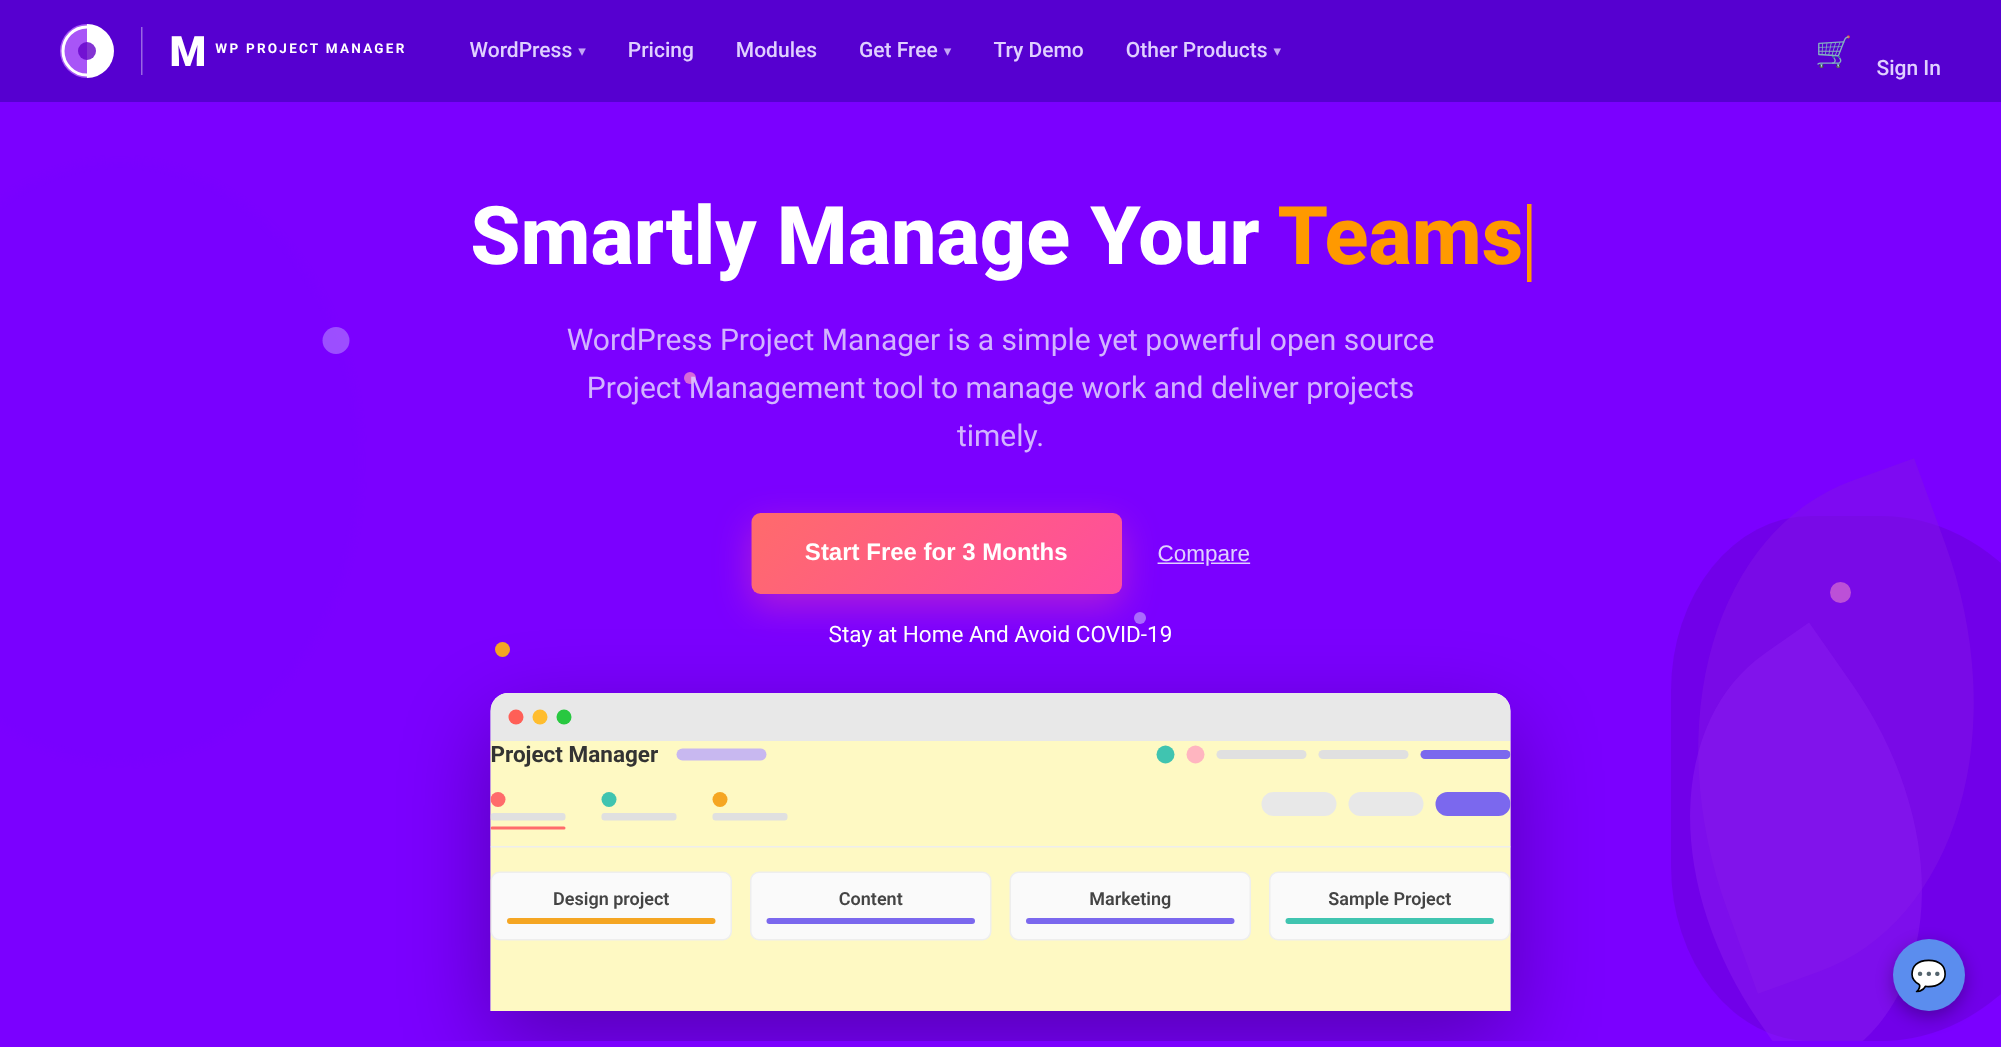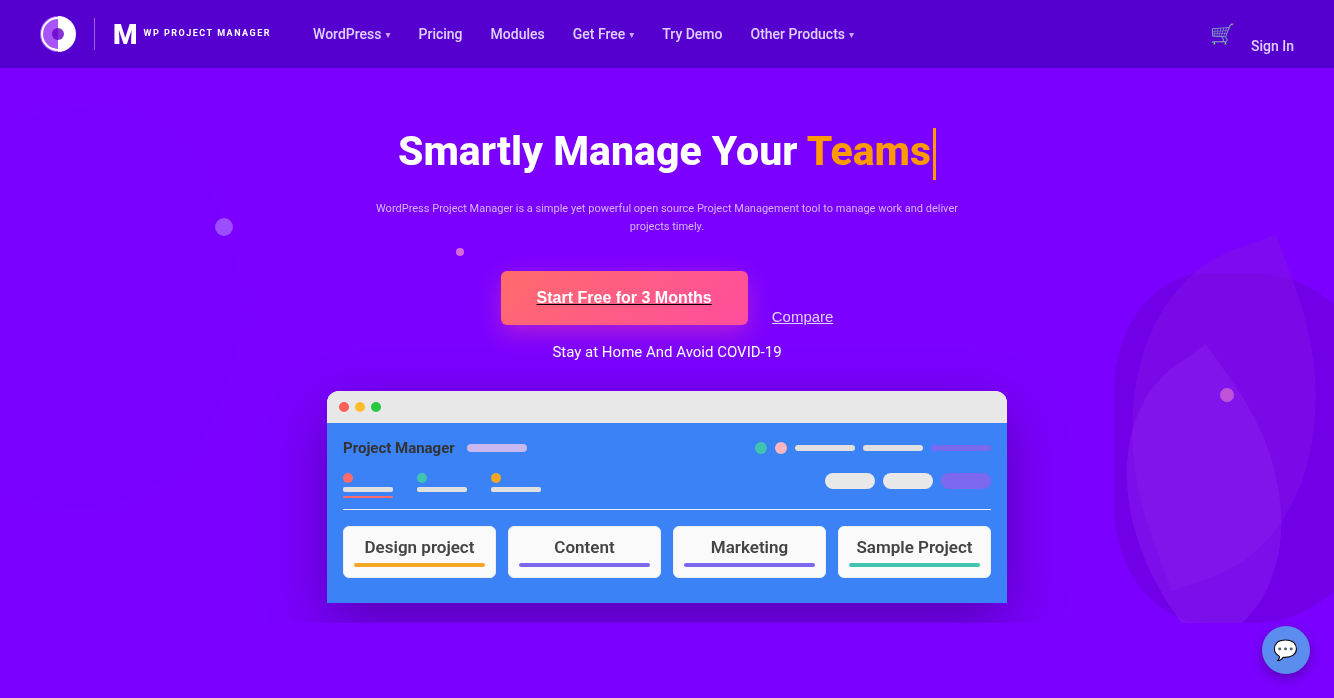--- a/index.html
+++ b/index.html
@@ -162,51 +162,50 @@
       position: absolute;
       border-radius: 50%;
       z-index: 1;
     }
 
     .hero-content {
       position: relative;
       z-index: 2;
     }
     .hero-title {
-      font-size: 41px;
+      font-size: 54px;
       font-weight: 800;
       color: #fff;
       line-height: 1.15;
       margin-bottom: 20px;
     }
     .hero-title .highlight {
       color: #ff9900;
     }
     .hero-title .cursor {
       display: inline-block;
       width: 3px;
       height: 52px;
       background: #ff9900;
       vertical-align: middle;
       margin-left: 2px;
     }
     .hero-subtitle {
       color: rgba(220, 200, 255, 0.9);
-      font-size: 11px;
+      font-size: 20px;
       line-height: 1.6;
       max-width: 600px;
       margin: 0 auto 36px;
     }
     .hero-actions {
       display: flex;
-      align-items: flex-end;
+      align-items: center;
       justify-content: center;
       gap: 24px;
       margin-bottom: 18px;
-      text-decoration: underline;
     }
     .btn-primary {
       background: linear-gradient(135deg, #ff6b6b, #ff4d9e);
       color: #fff;
       border: none;
       padding: 18px 36px;
       border-radius: 6px;
       font-size: 16px;
       font-weight: 700;
       cursor: pointer;
@@ -250,22 +249,21 @@
     }
     .browser-dot {
       width: 10px;
       height: 10px;
       border-radius: 50%;
     }
     .browser-dot.red { background: #ff5f57; }
     .browser-dot.yellow { background: #ffbd2e; }
     .browser-dot.green { background: #28c840; }
     .browser-content {
-      background: #3b82f6;
-      padding: 16px;
+      background: #fef9c3;
       min-height: 180px;
     }
     .pm-header {
       display: flex;
       align-items: center;
       justify-content: space-between;
       margin-bottom: 16px;
     }
     .pm-title {
       font-size: 15px;
@@ -352,21 +350,21 @@
       grid-template-columns: repeat(4, 1fr);
       gap: 12px;
     }
     .pm-project-card {
       background: #fafafa;
       border: 1px solid #eee;
       border-radius: 6px;
       padding: 10px;
     }
     .pm-project-name {
-      font-size: 17px;
+      font-size: 12px;
       font-weight: 600;
       color: #444;
       margin-bottom: 6px;
     }
     .pm-project-bar {
       width: 100%;
       height: 4px;
       border-radius: 2px;
       margin-top: 6px;
     }

